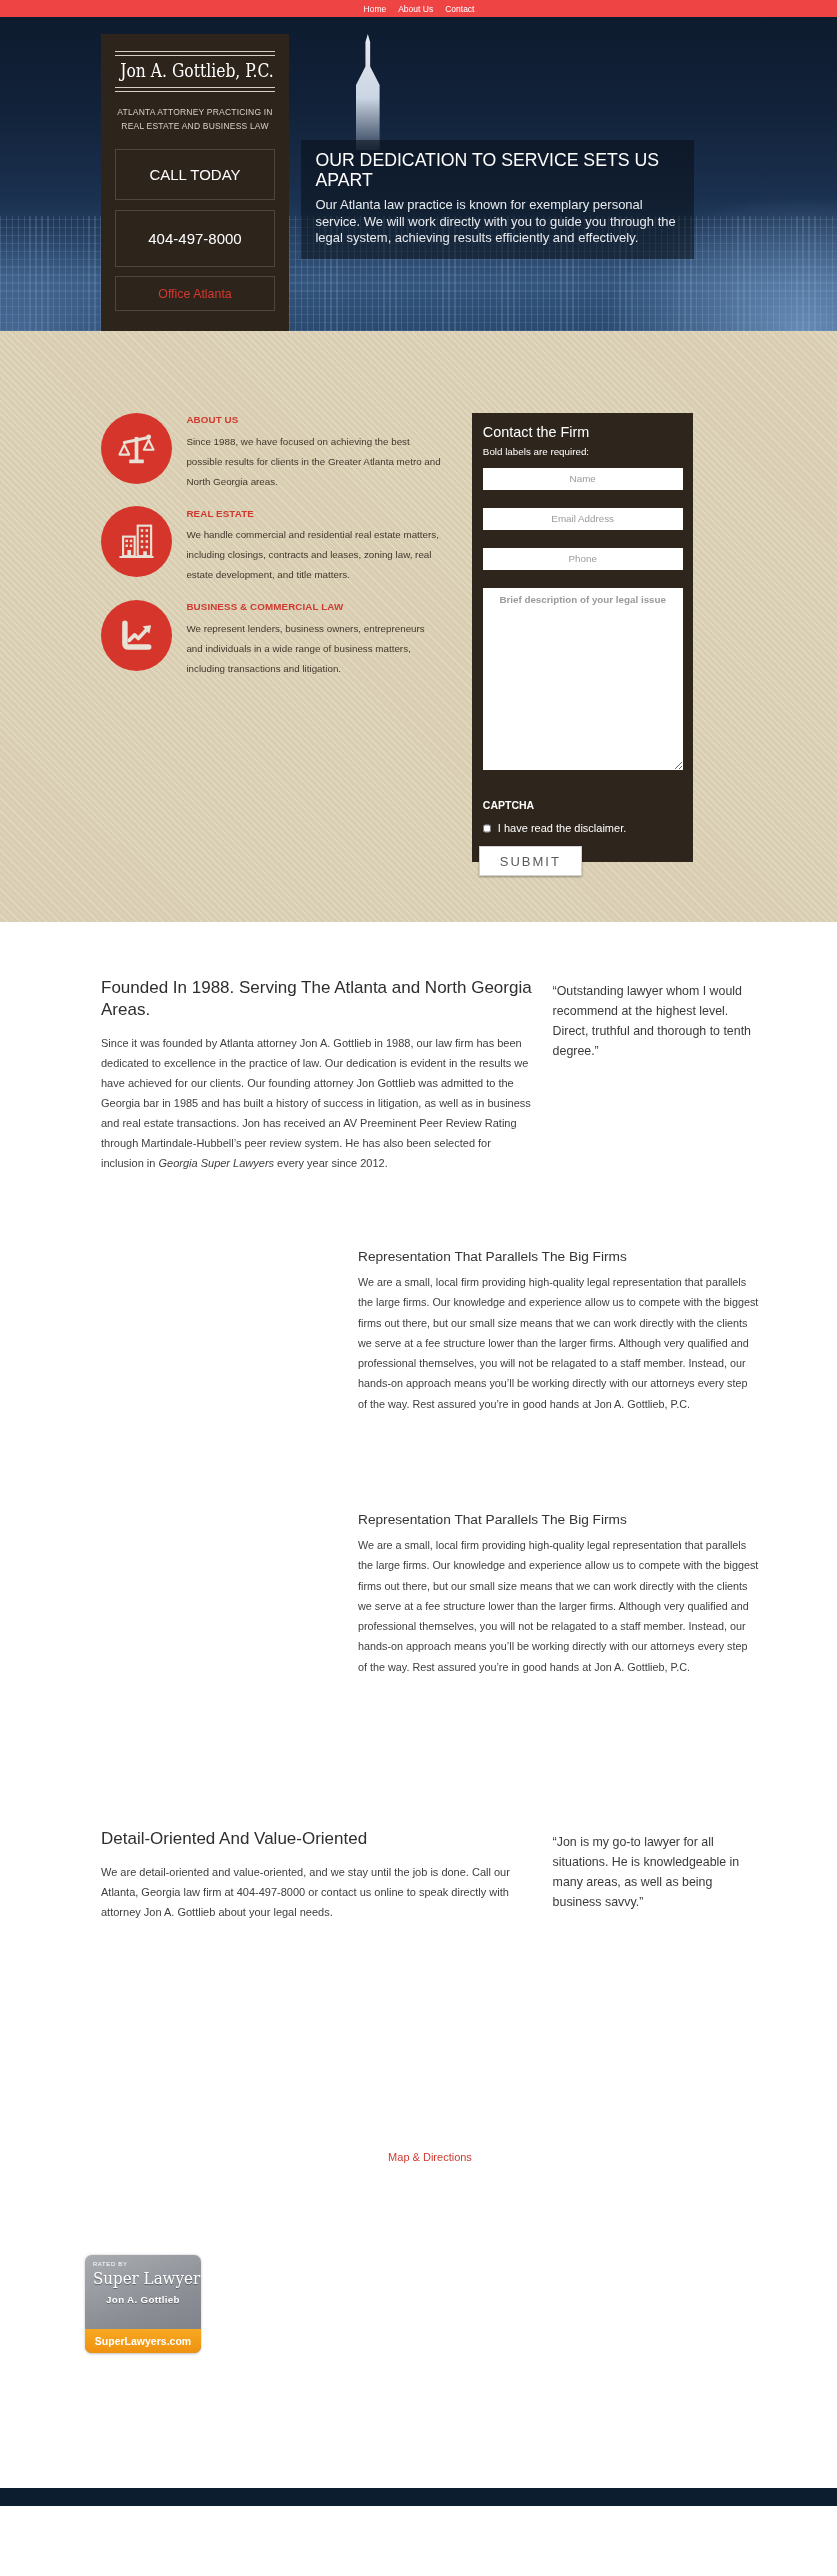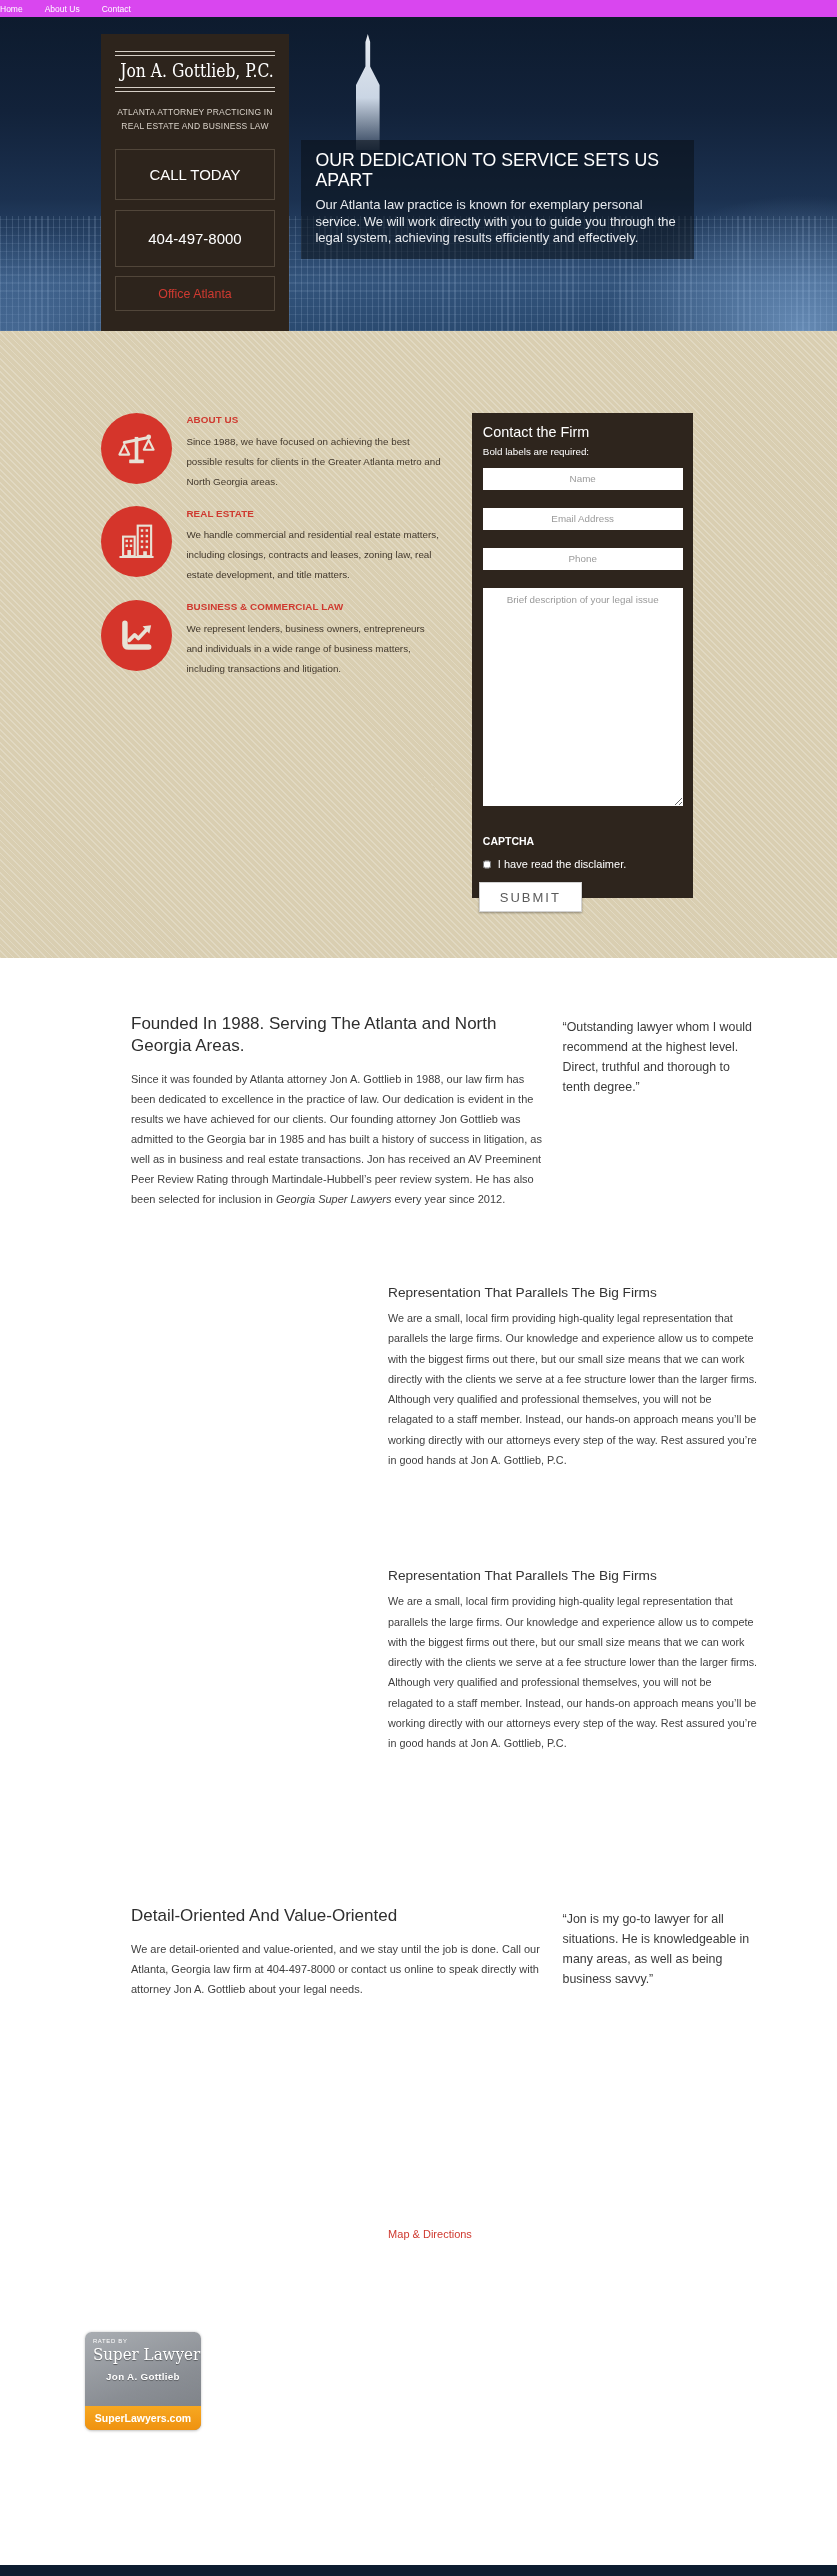--- a/index.html
+++ b/index.html
@@ -1,20 +1,20 @@
 <!DOCTYPE html>
 <html style="font-size:10.5px"><head>
 <meta charset="utf-8">
 <style>
   html,body{margin:0;padding:0;}
   body{width:838px;background:#ffffff;font-family:"Liberation Sans","DejaVu Sans",sans-serif;-webkit-font-smoothing:antialiased;}
   a{text-decoration:none;}
 
   
-  .topnav{height:17px;background:#d946ef;display:flex;align-items:center;justify-content:flex-start;gap:22px;}
+  .topnav{height:17px;background:#ef4444;display:flex;align-items:center;justify-content:center;gap:12px;}
   .topnav a{color:#ffffff;font-size:8.5px;}
 
   
   .hero{position:relative;height:314px;overflow:hidden;
     background:linear-gradient(180deg,#0d1b2e 0%,#12223a 30%,#1b3150 58%,#33547c 84%,#2a4a70 100%);}
   .hero .lights{position:absolute;left:0;bottom:0;width:100%;height:115px;
     background:repeating-linear-gradient(90deg,rgba(190,212,240,.16) 0 1.3px,transparent 1.3px 5.9px),
                repeating-linear-gradient(0deg,rgba(190,212,240,.10) 0 1.3px,transparent 1.3px 7.9px);}
   .hero .glow{position:absolute;right:0;bottom:0;width:236px;height:137px;
     background:radial-gradient(ellipse at 85% 100%,rgba(150,190,235,.55),transparent 70%);}
@@ -56,31 +56,31 @@
   .service-text p{color:#42382c;font-size:9.8px;line-height:2.05;margin:0;max-width:255px;}
 
   
   .formbox{position:relative;width:221px;margin-left:25px;box-sizing:border-box;
     background:#2e251d;padding:10.5px 10.5px 27.5px;align-self:flex-start;}
   .formbox h2{color:#ffffff;font-size:14.4px;font-weight:400;margin:0 0 6.5px;}
   .formbox .req{color:#ffffff;font-size:9.8px;margin:0 0 10.5px;}
   .field{width:100%;height:22px;border:0;margin-bottom:18px;padding:0 7.9px;font-size:9.8px;
     box-sizing:border-box;background:#ffffff;color:#333;font-family:inherit;text-align:center;}
   .field::placeholder{color:#9a9a9a;}
-  textarea.field{height:218px;padding:6.5px 7.9px;resize:vertical;}
+  textarea.field{height:182px;padding:6.5px 7.9px;resize:vertical;font-weight:bold;}
   .captcha{color:#ffffff;font-weight:700;font-size:10.5px;margin:9.2px 0 11.8px;}
   .disc-row{display:flex;align-items:center;gap:6.5px;color:#ffffff;font-size:11px;}
   .disc-row input{width:8.5px;height:8.5px;margin:0;}
   .submit{position:absolute;left:6.5px;bottom:-14.4px;width:103px;height:30px;background:#ffffff;
     border:0.7px solid #d2d2d2;box-shadow:0 0.7px 2px rgba(0,0,0,.35);color:#5a5a5a;font-size:13px;
     letter-spacing:2px;font-family:inherit;cursor:pointer;}
 
   
   .container{margin-left:101px;width:658px;}
-  .sec-row{display:flex;align-items:flex-start;margin-left:30px;}
+  .sec-row{display:flex;align-items:flex-start;}
   .sec1{padding-top:55px;}
   .col-left{width:432px;}
   h2.big{font-size:17px;color:#2e2e2e;font-weight:500;margin:0 0 11.8px;line-height:1.3;}
   p.body{font-size:11px;line-height:1.82;color:#3e3e3e;margin:0;}
   .quote{margin-left:19.6px;width:206px;font-size:12.4px;line-height:1.62;color:#3a3a3a;padding-top:3.9px;}
   .sec2{margin-top:76px;}
   .sec3{margin-top:98px;}
   .img-spacer{width:257px;flex:none;}
   .col-right{width:401px;}
   h3.med{font-size:13.7px;color:#333333;font-weight:500;margin:0 0 7.9px;}

